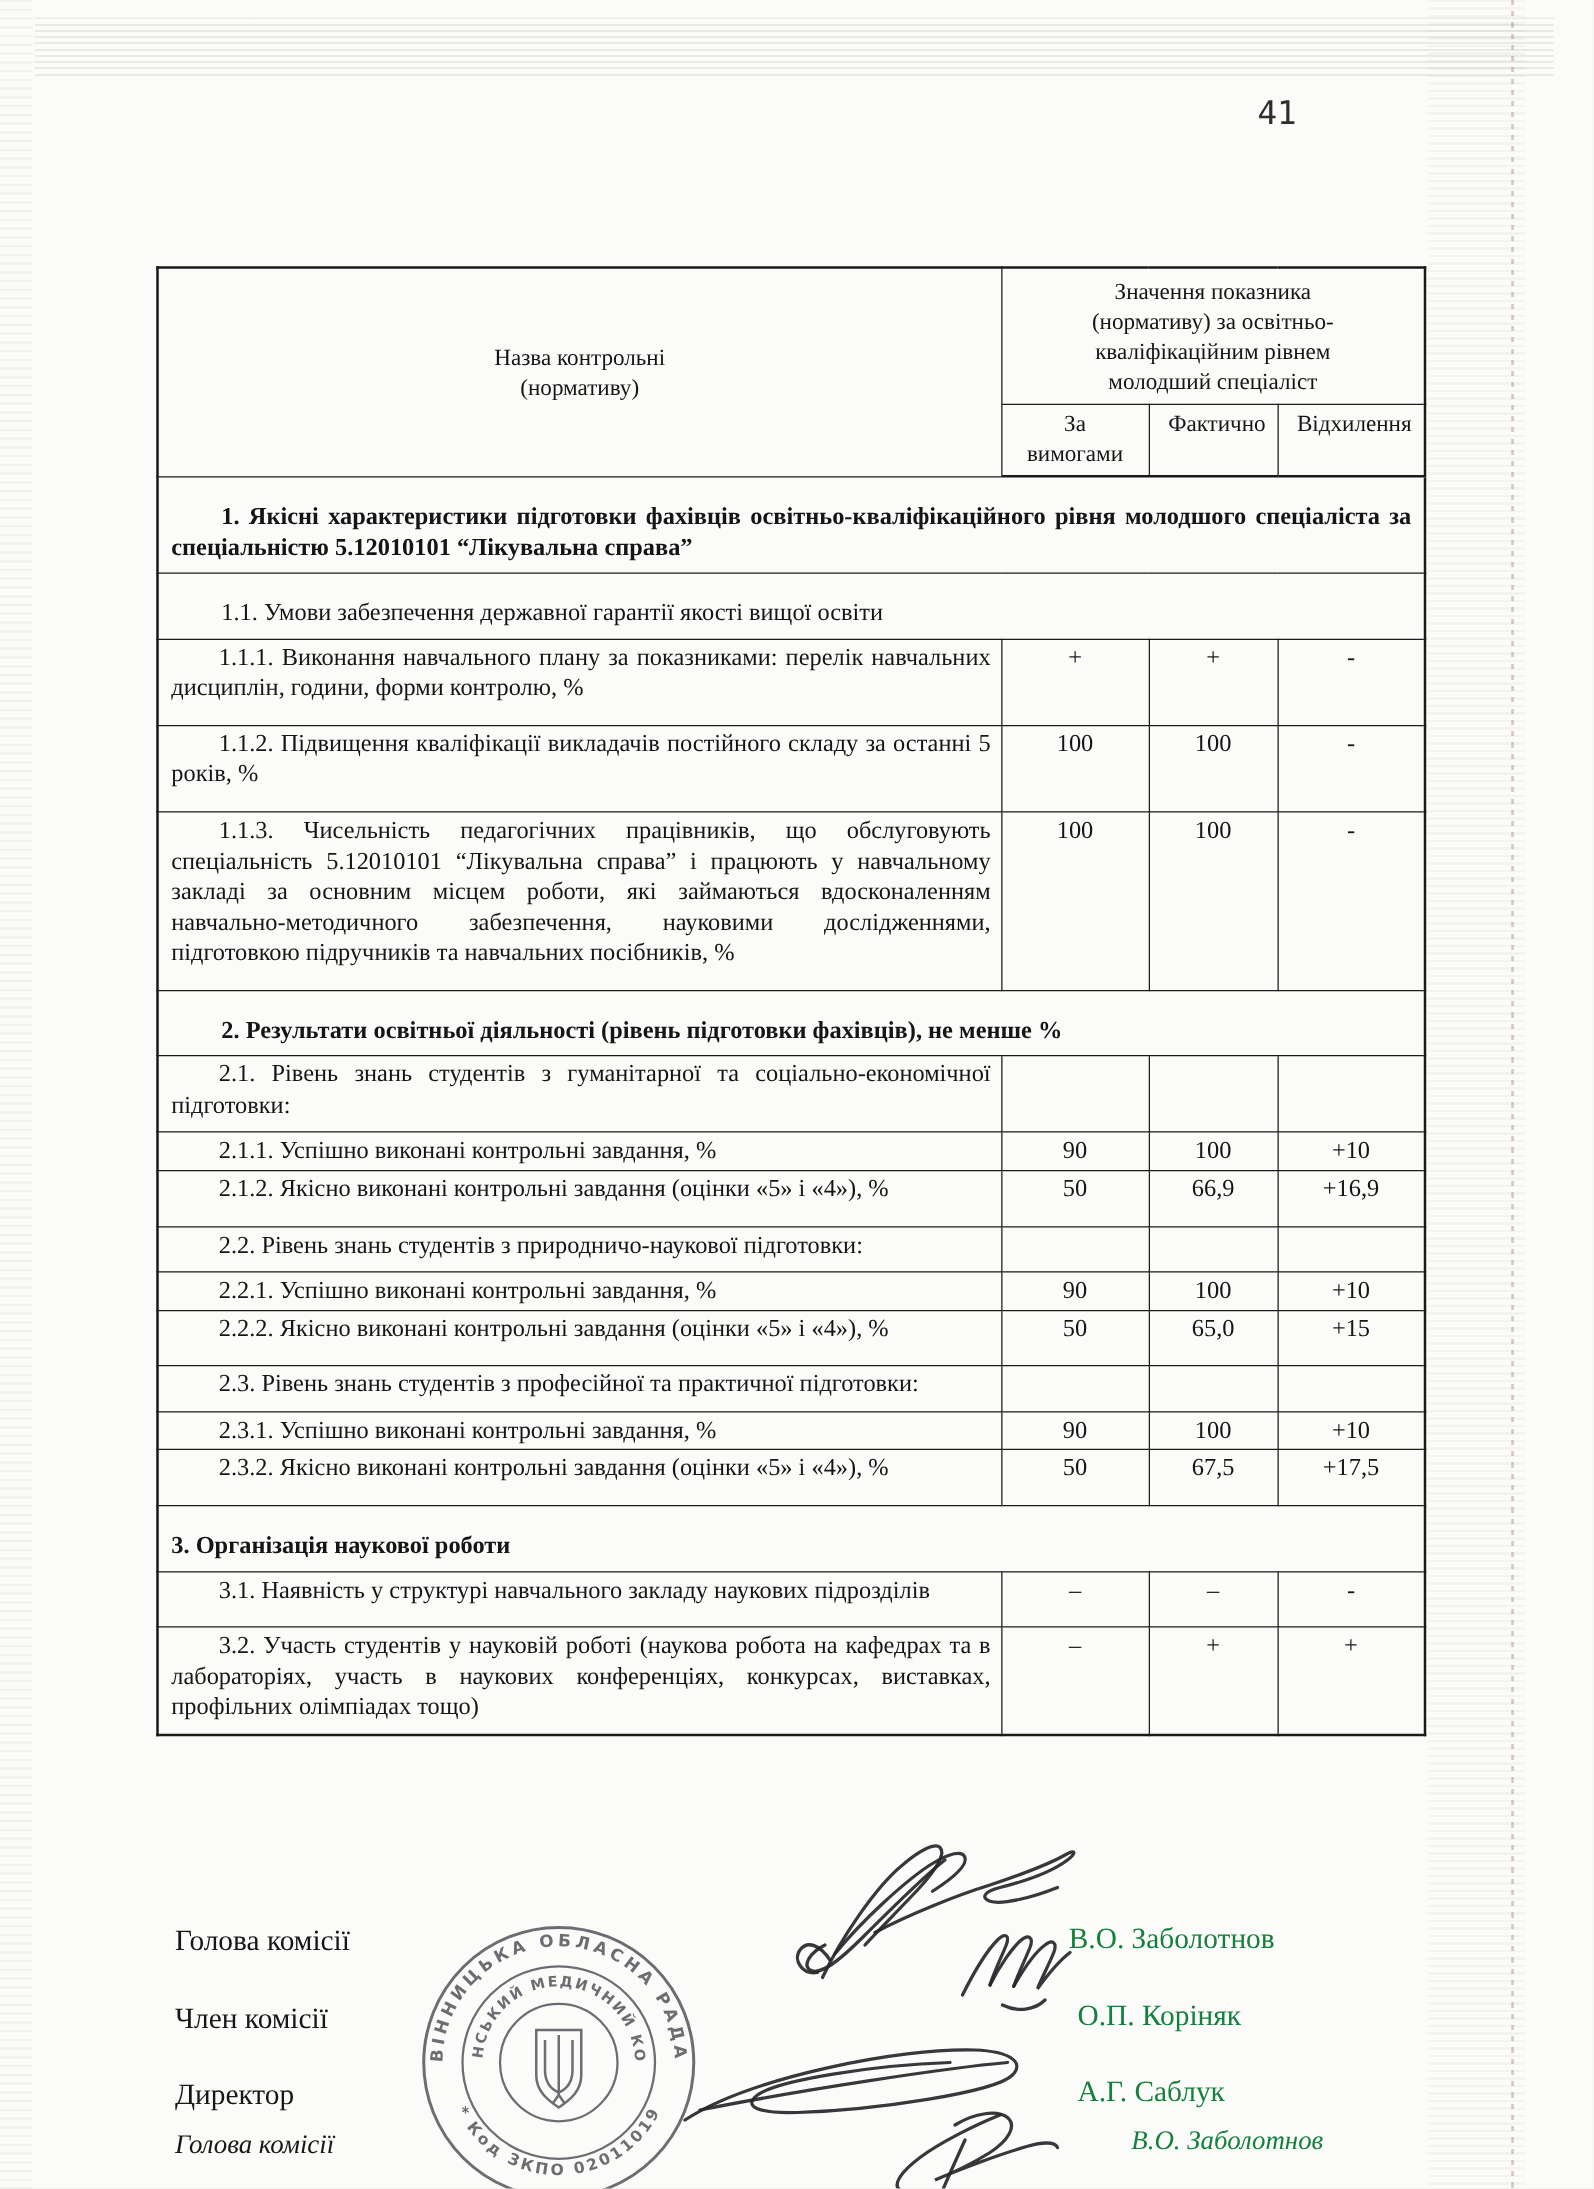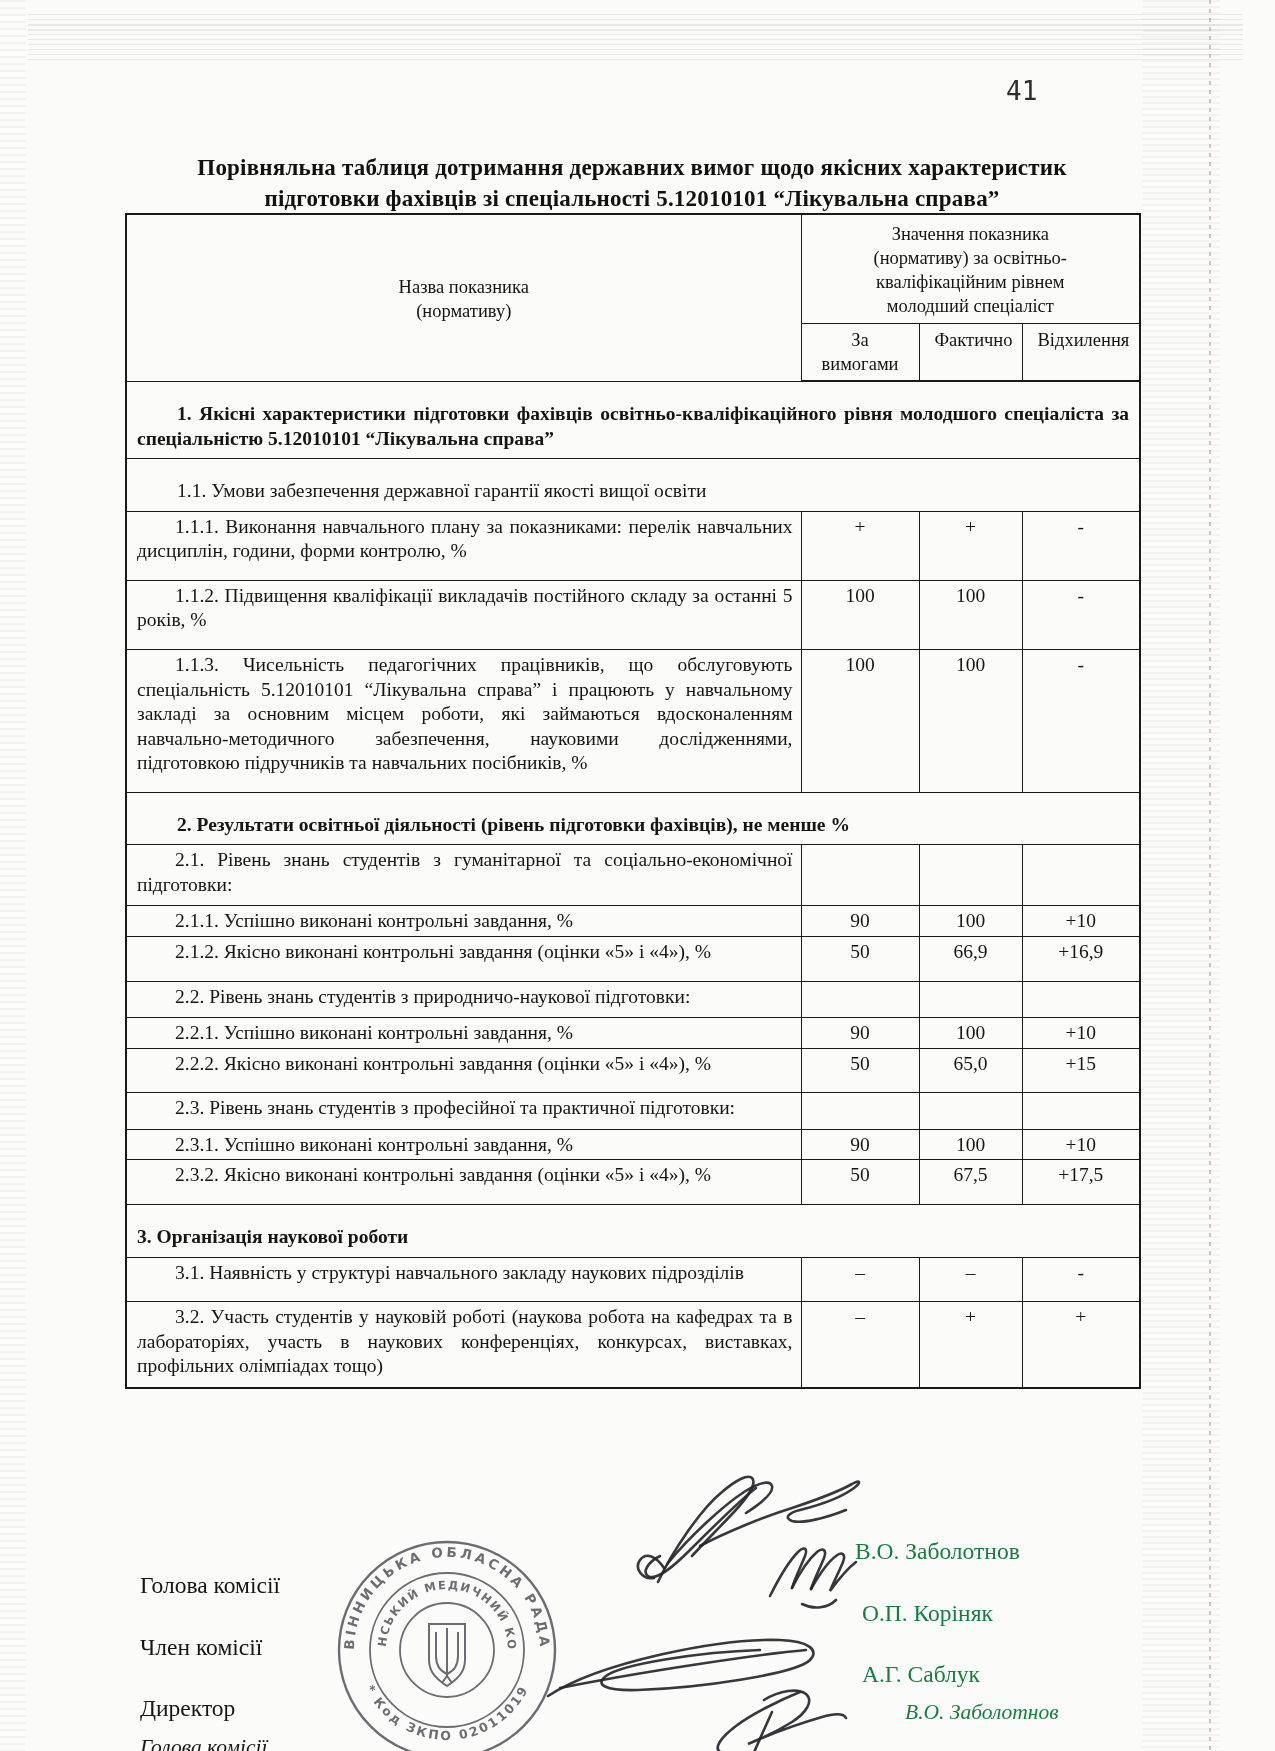--- a/index.html
+++ b/index.html
@@ -68,21 +68,21 @@
     padding:3px 8px 8px 10px;text-indent:38px;
   }
   td.val{
     font-size:19.5px;line-height:1.26;padding:3px 10px 8px;
   }
   td.val.a-c{text-align:center;}
   td.val.a-l{text-align:center;}
   tr.tall td.rowtext,tr.tall td.val{padding-bottom:16px;}
   tr.compact td.rowtext,tr.compact td.val{padding-bottom:2px;}
   
-  .sig-row{position:absolute;font-size:23.5px;color:#161616;white-space:nowrap;margin-top:32px;}
+  .sig-row{position:absolute;font-size:23.5px;color:#161616;white-space:nowrap;}
   .sig-name{position:absolute;font-size:23.5px;color:#15803d;white-space:nowrap;}
   .italic{font-style:italic;font-size:21.5px;}
   
   .stamp{position:absolute;left:333px;top:1536px;width:228px;height:228px;opacity:.82;}
   .stamp text{fill:#4d4d55;font-family:"DejaVu Sans",sans-serif;font-weight:bold;}
   .stamp .ring-text{font-size:13.5px;letter-spacing:3.2px;}
   .stamp .ring-text-inner{font-size:11.5px;letter-spacing:1.6px;}
   .stamp .ring-text-bottom{font-size:12.5px;letter-spacing:2.4px;}
   
   .ink{position:absolute;left:0;top:1430px;width:1275px;height:321px;pointer-events:none;}
@@ -93,36 +93,32 @@
 
 <div class="page">
 
   <div class="scan-band-top"></div>
   <div class="scan-strip-right"></div>
   <div class="scan-dotline"></div>
   <div class="scan-strip-left"></div>
 
   <div class="page-number">41</div>
 
-  <div class="doc-title">
-    <div>Порівняльна таблиця дотримання державних вимог щодо якісних характеристик</div>
-    <div>підготовки фахівців зі спеціальності  5.12010101 “Лікувальна справа”</div>
-  </div>
 
   <table class="main-table">
     <colgroup>
         <col class="c1">
         <col class="c2">
         <col class="c3">
         <col class="c4">
       </colgroup>
     <thead>
       <tr>
         <td class="hdr name-col" rowspan="2">
-          <div>Назва показника</div>
+          <div>Назва контрольні</div>
           <div>(нормативу)</div>
         </td>
         <td class="hdr" colspan="3">
           <div>Значення показника</div>
           <div>(нормативу) за освітньо-</div>
           <div>кваліфікаційним рівнем</div>
           <div>молодший спеціаліст</div>
         </td>
       </tr>
       <tr class="subhdr">

